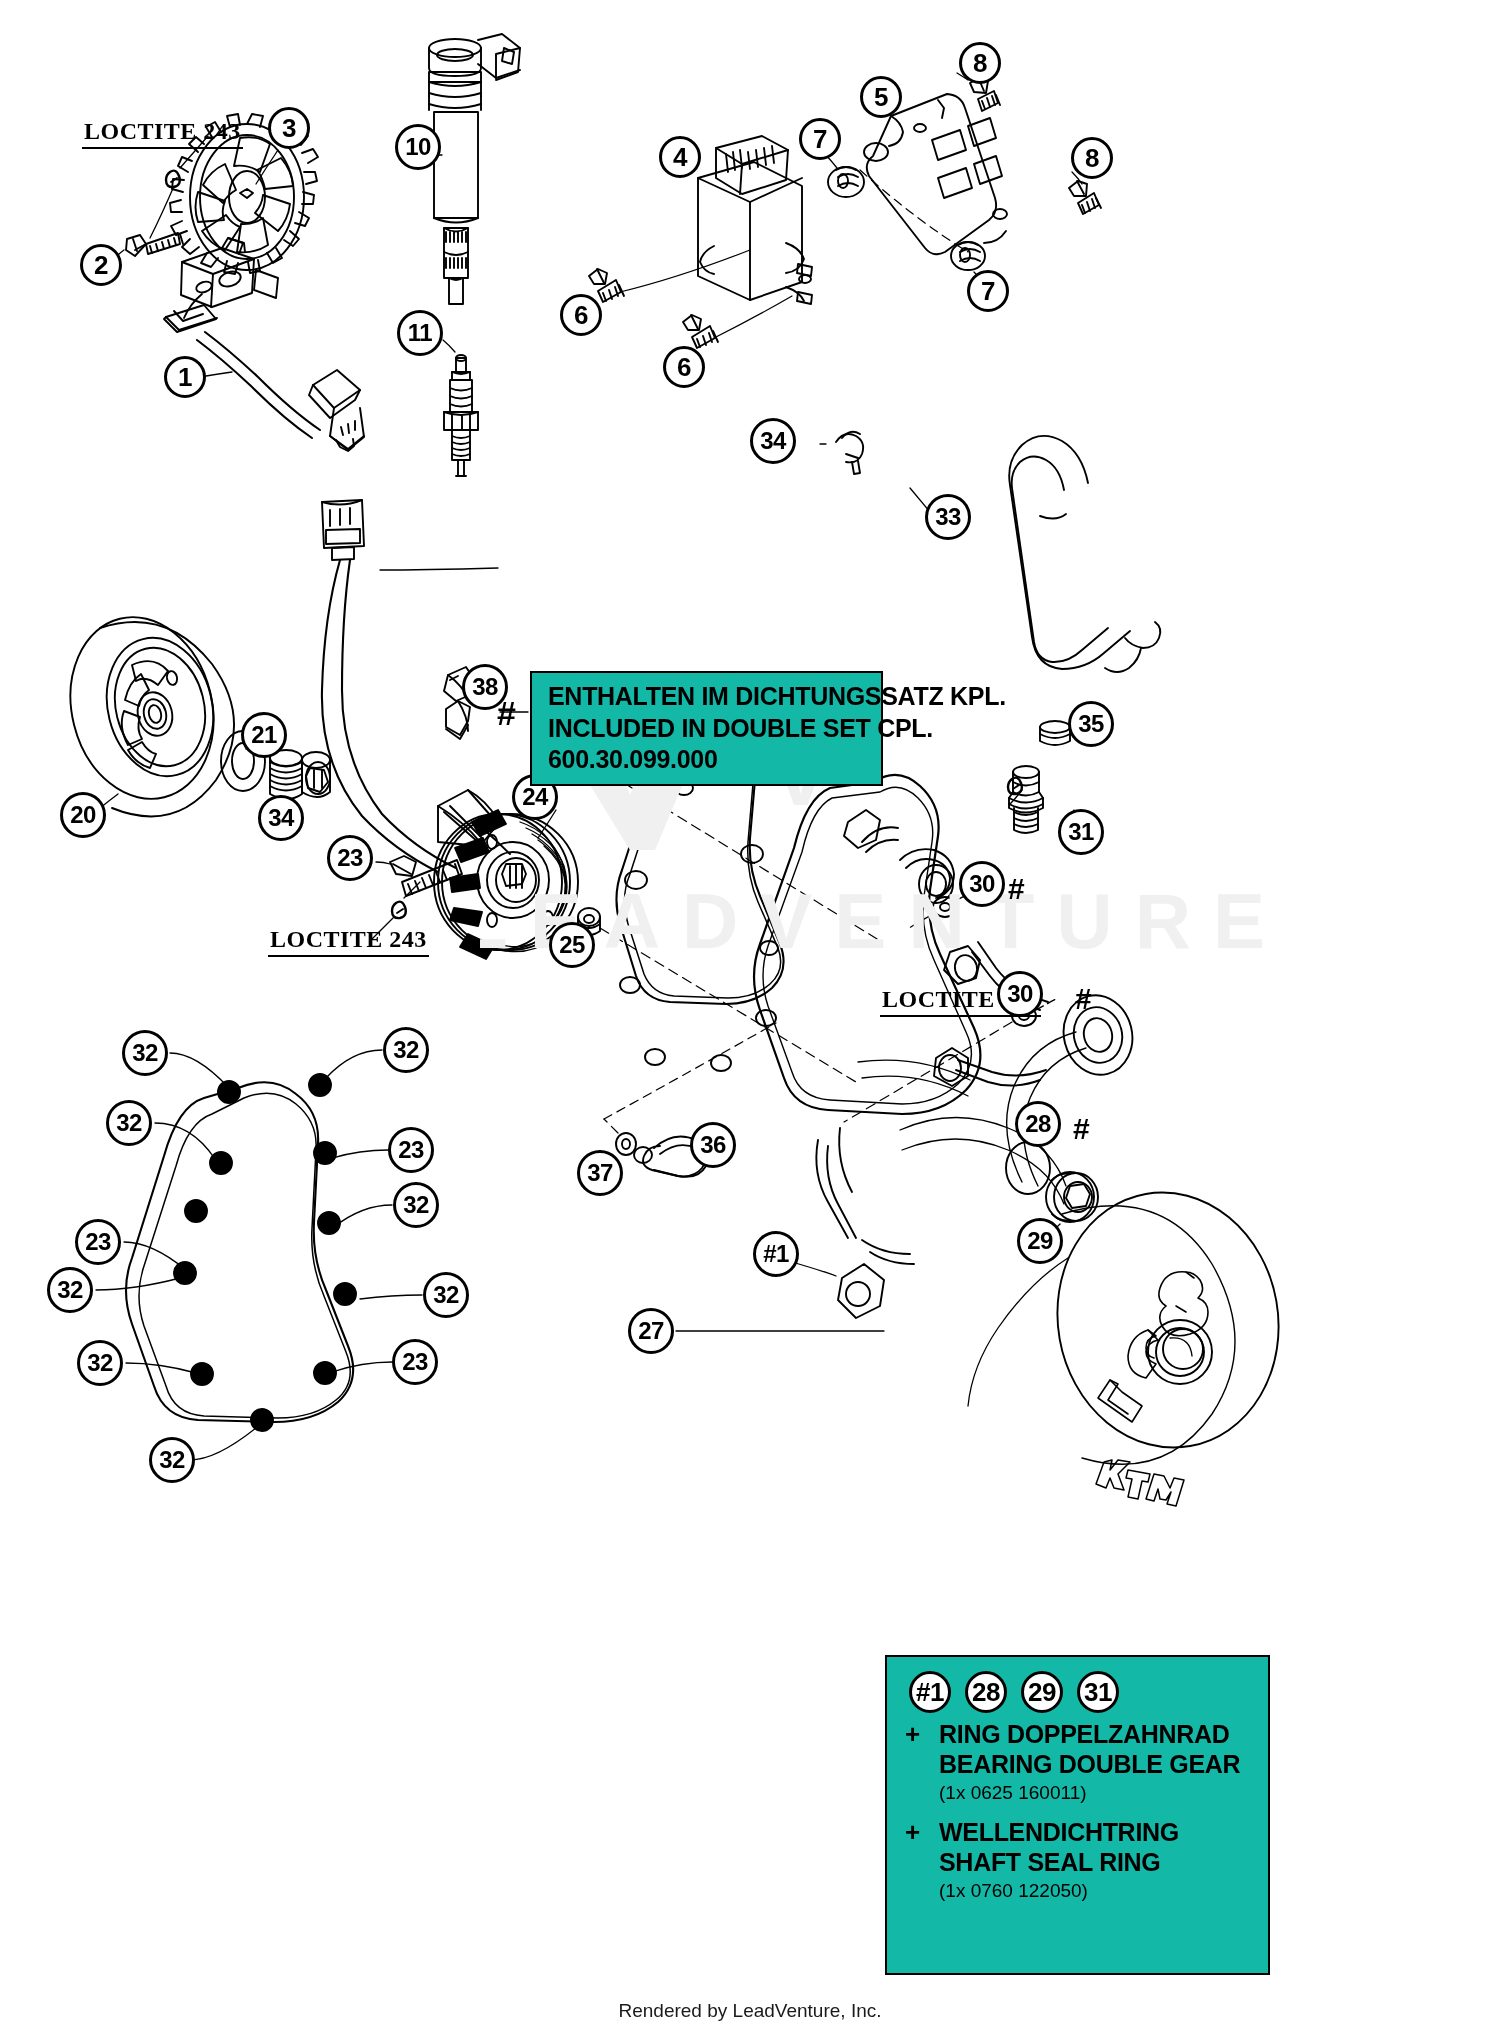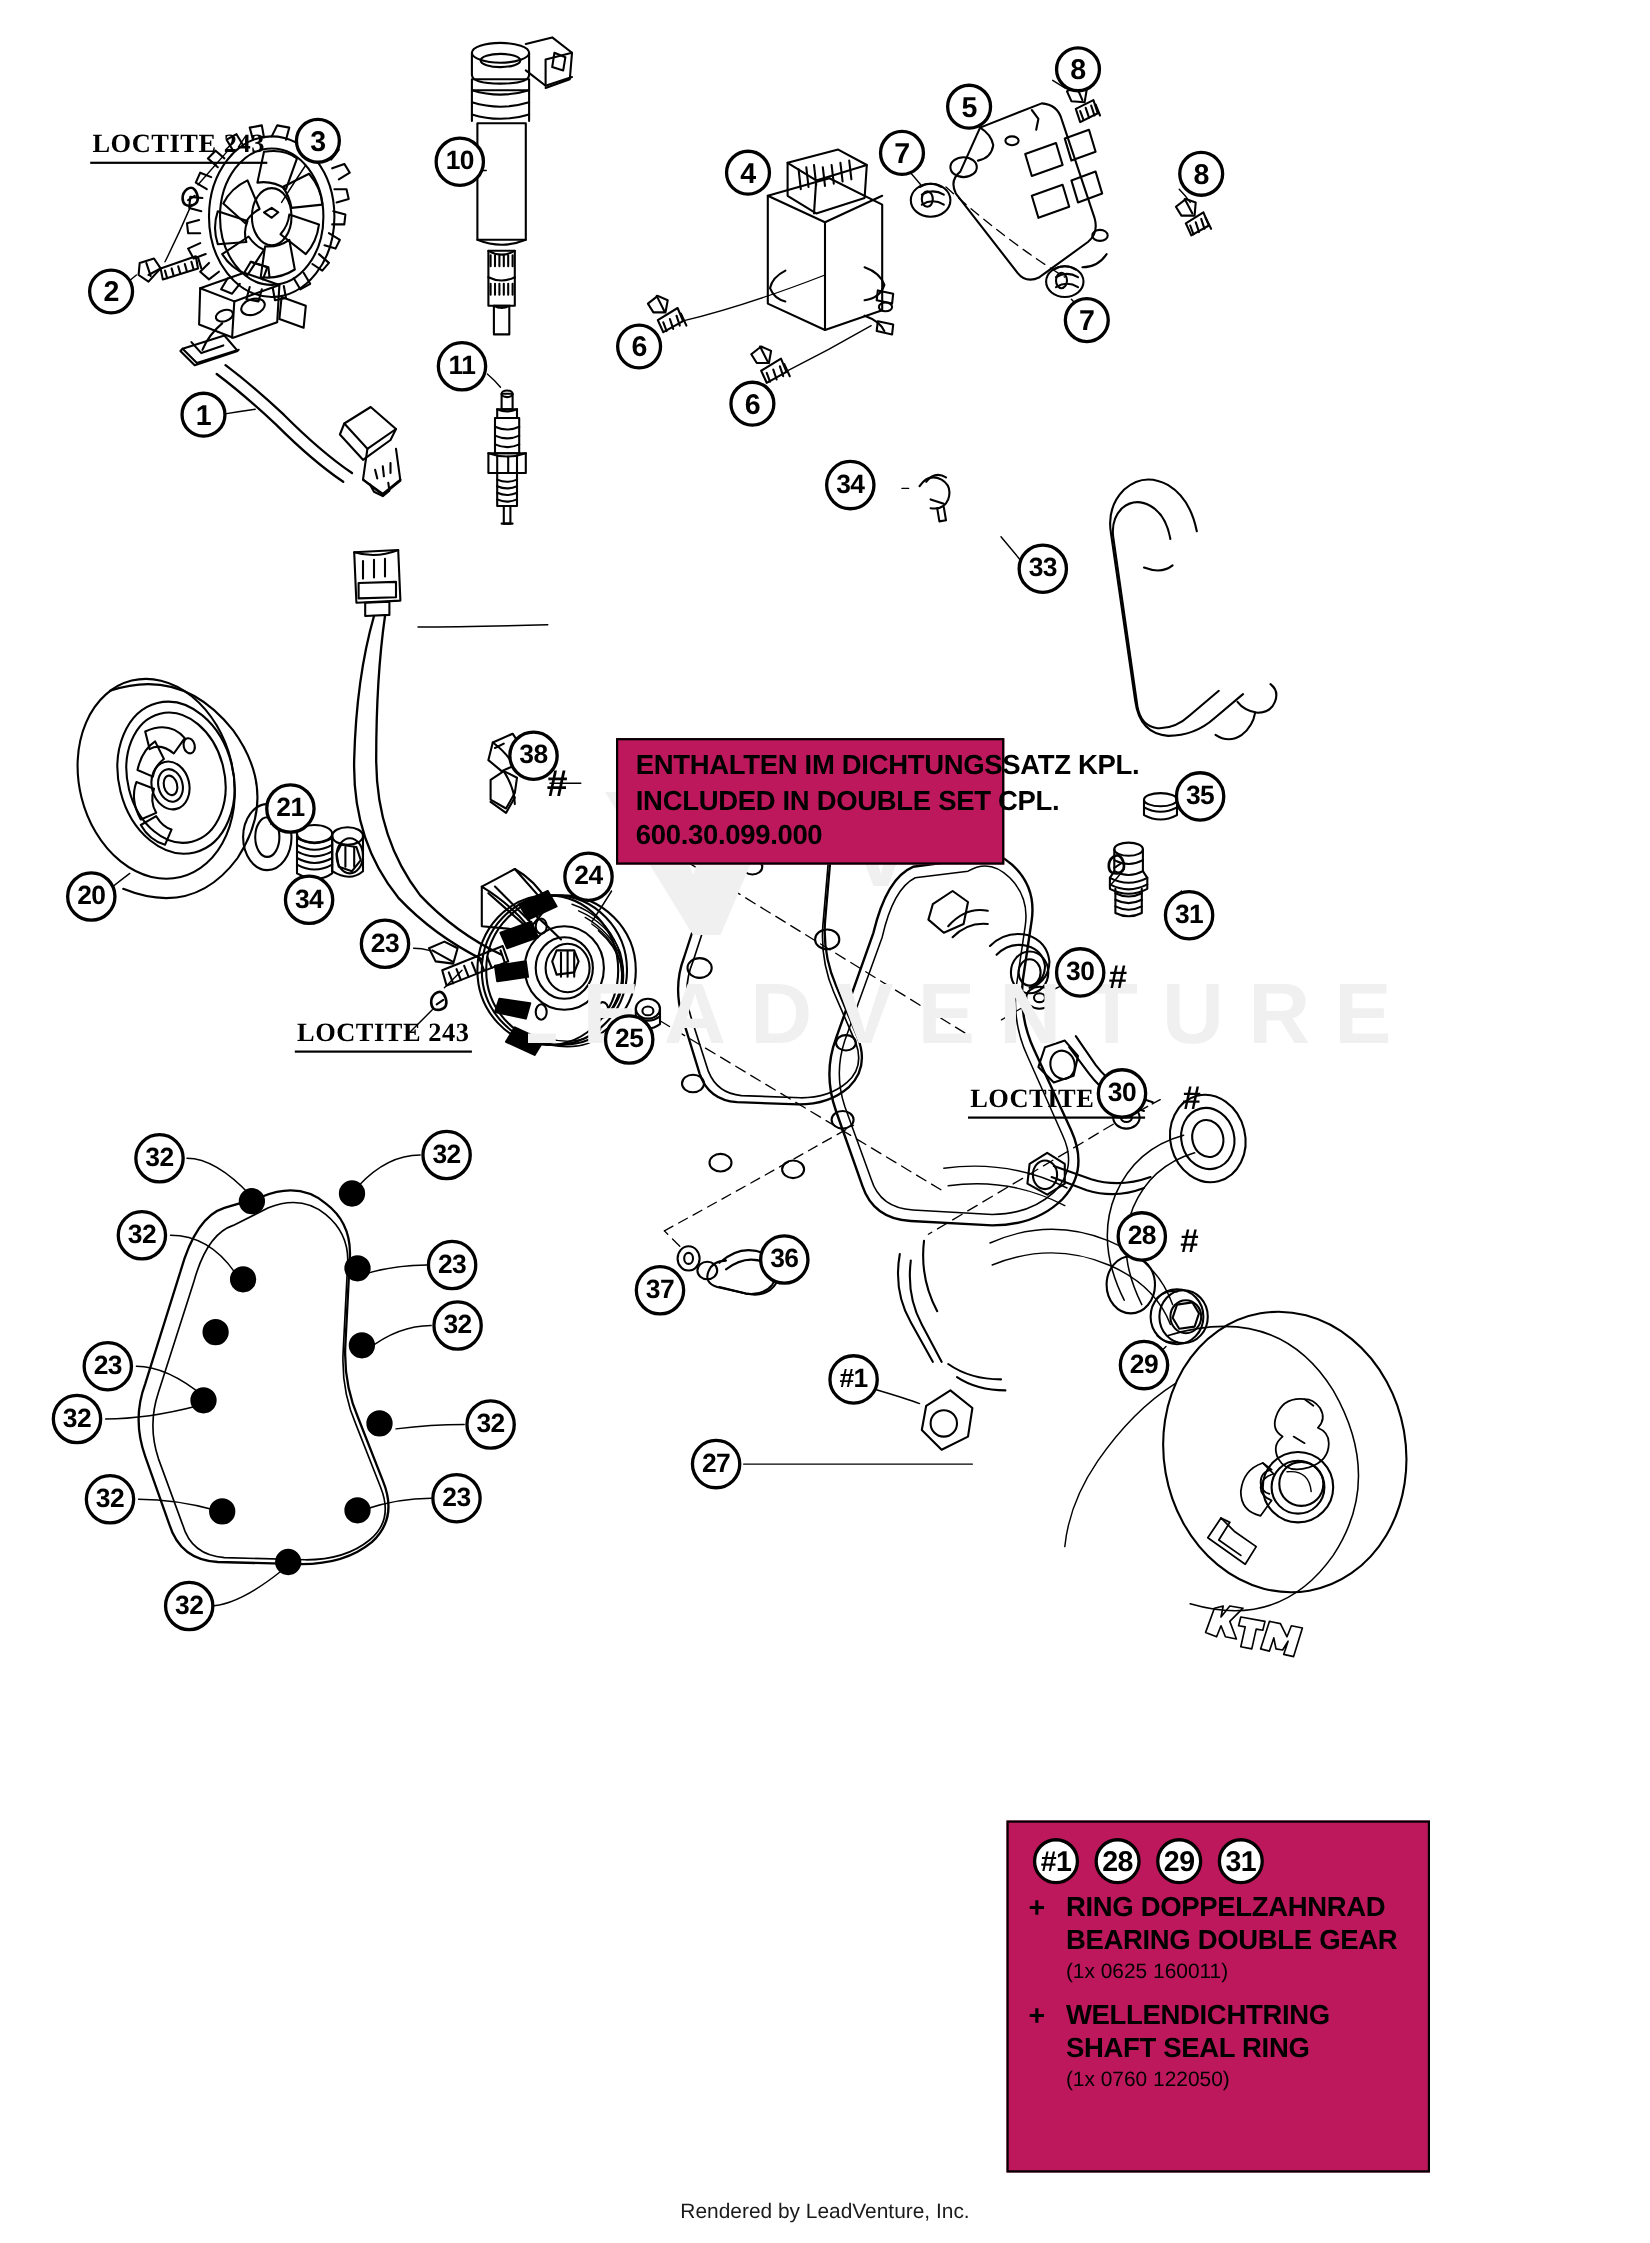--- a/index.html
+++ b/index.html
@@ -56,23 +56,22 @@
     color: #000;
     border-bottom: 2.5px solid #000;
     padding: 0 2px 2px 2px;
     white-space: nowrap;
     z-index: 40;
   }
   
   .notebox {
     position: absolute;
     border: 2.5px solid #000;
-    background: #be185d;
+    background: #14b8a6;
     z-index: 45;
-    margin-left: 30px;
   }
   #gasket-note {
     left: 530px; top: 671px;
     width: 353px; height: 115px;
     padding: 8px 0 0 16px;
   }
   #gasket-note .nline {
     font-family: "Liberation Sans", sans-serif;
     font-weight: 700;
     font-size: 25px;

